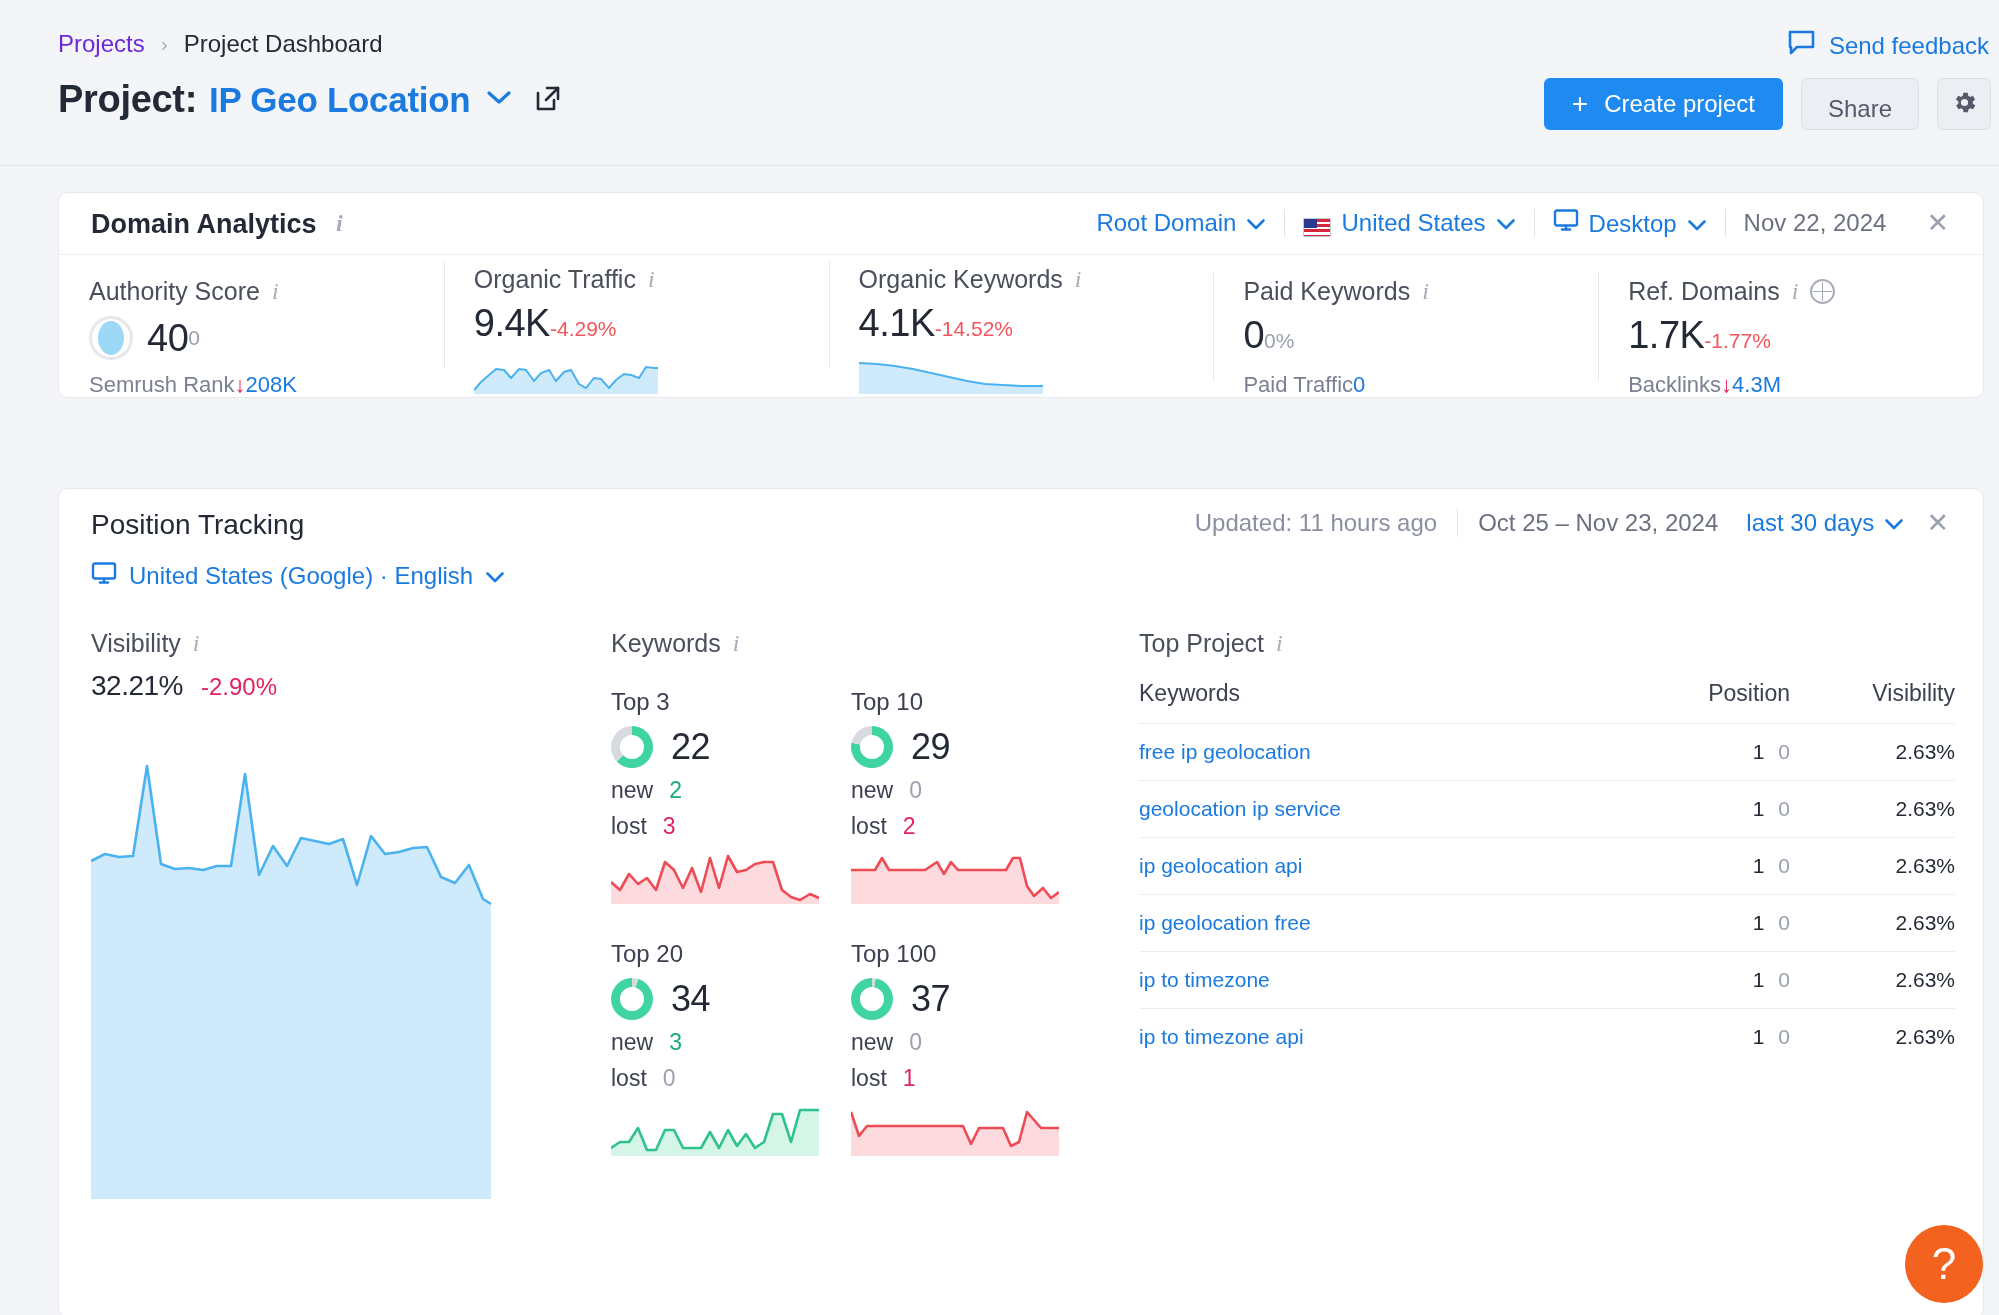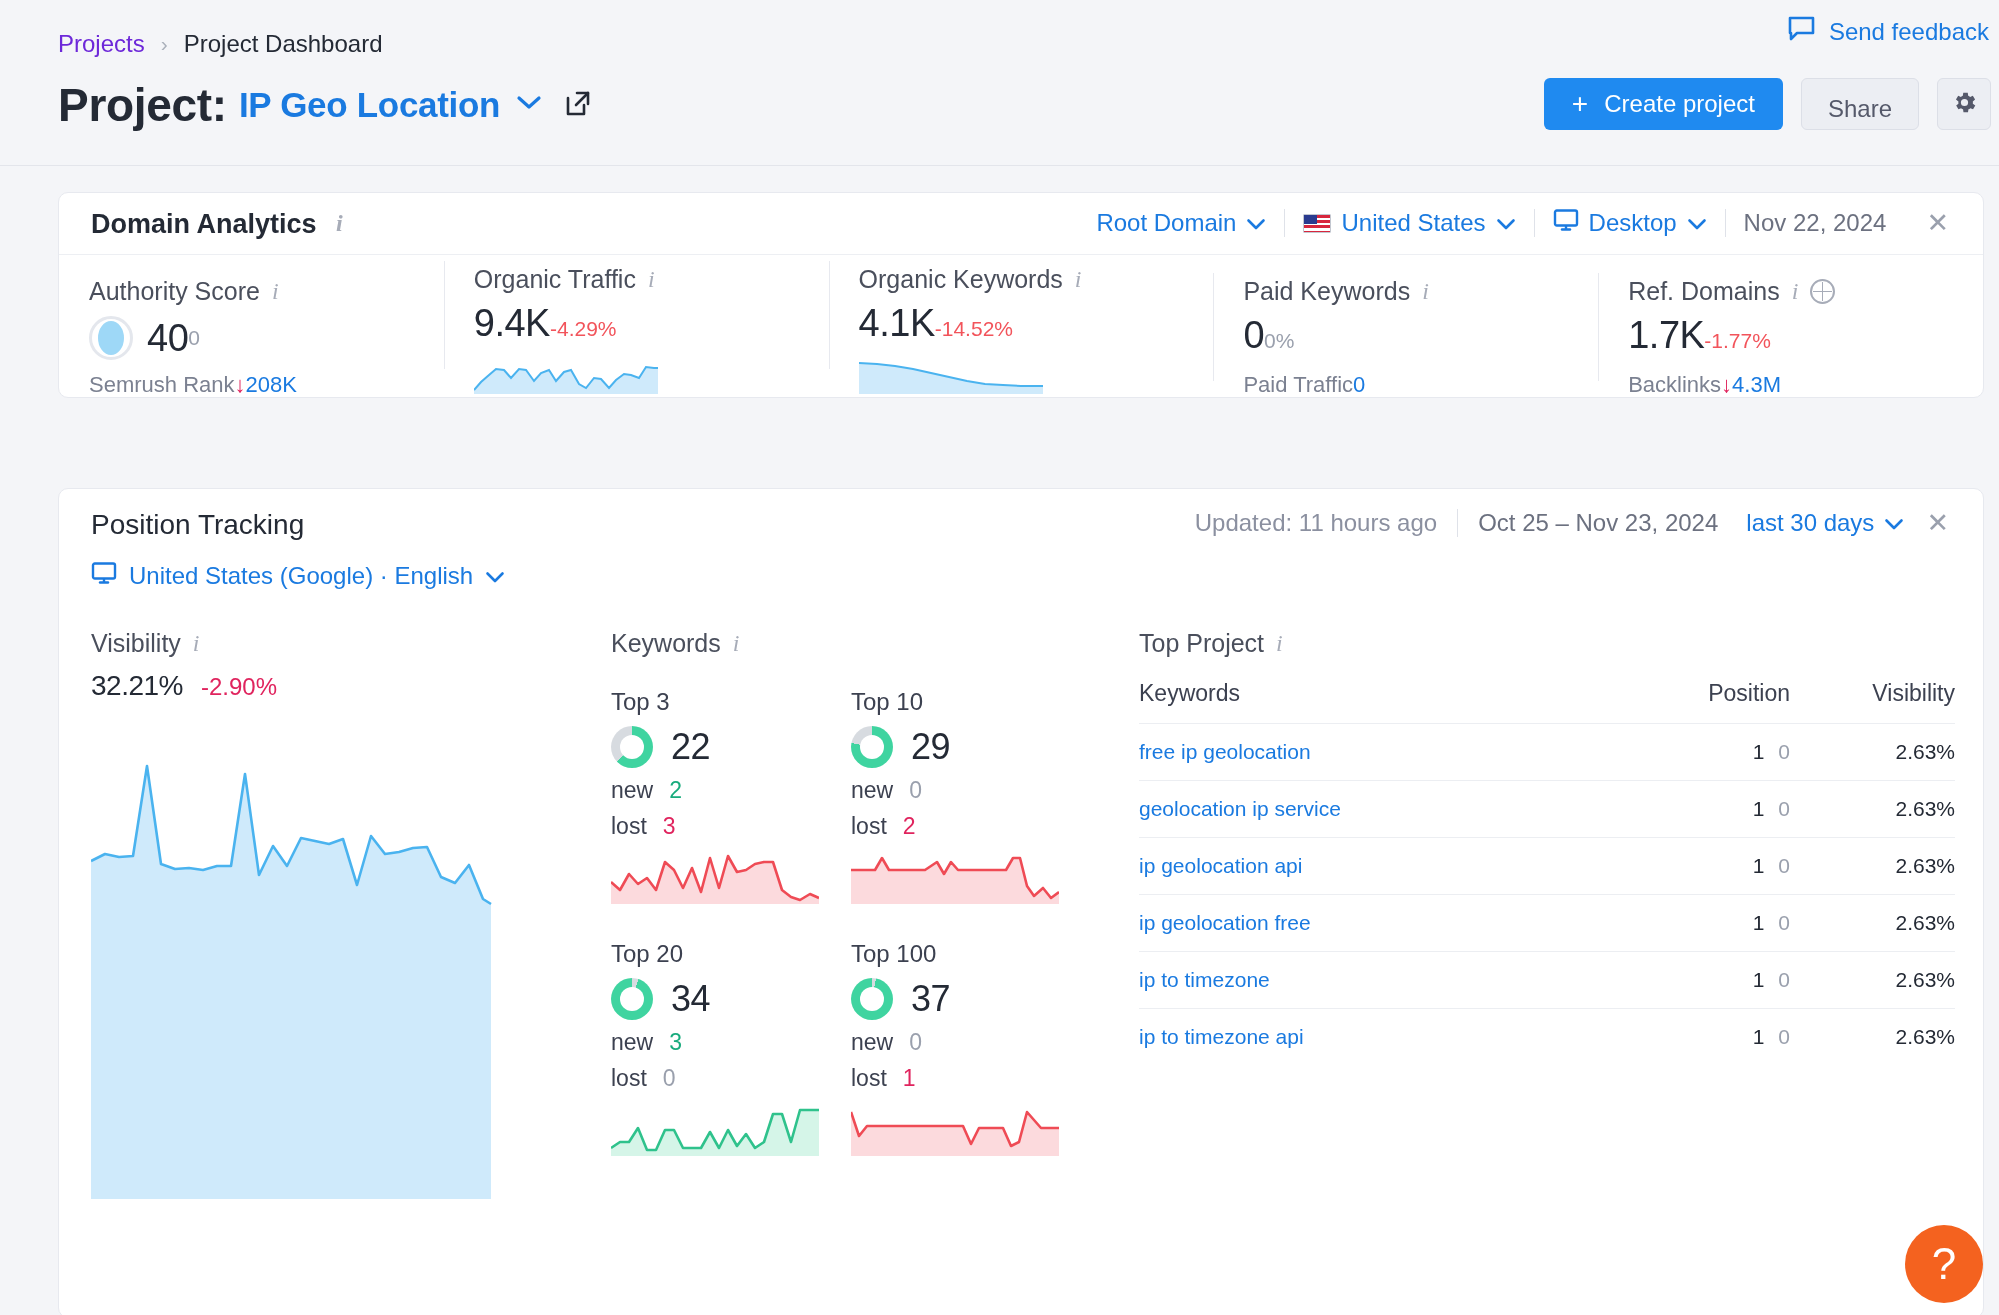--- a/index.html
+++ b/index.html
@@ -24,33 +24,33 @@
   }
   .bc-link { color: #6d28d9; }
   .bc-sep { color: #aab0bb; font-size: 21px; }
   .bc-current { color: #242A35; }
 
   .title-row {
     position: absolute; left: 58px; top: 78px;
     display: flex; align-items: center; gap: 0px;
   }
   .title-prefix {
-    font-size: 46px; font-weight: bold; color: #242A35; letter-spacing: -0.3px;
+    font-size: 38px; font-weight: bold; color: #242A35; letter-spacing: -0.3px;
   }
   .title-project {
     font-size: 35px; font-weight: bold; color: #1a7ae0; letter-spacing: -0.3px;
     margin-left: 12px;
   }
   .title-caret {
     margin-left: 16px; color: #1a7ae0;
   }
   .title-ext { margin-left: 22px; }
 
   .feedback {
-    position: absolute; right: 10px; top: 16px;
+    position: absolute; right: 10px; top: 30px;
     display: flex; align-items: center; gap: 14px;
     color: #1a7ae0; font-size: 24px;
   }
 
   .header-actions {
     position: absolute; right: 8px; top: 78px;
     display: flex; align-items: center; gap: 18px;
   }
   .btn-create {
     background: #1f8af0; color: #fff; border: none; border-radius: 6px;
@@ -90,21 +90,21 @@
     font-style: italic; font-family: "Liberation Serif", serif; font-size: 24px;
     vertical-align: 2px;
   }
 
   .head-controls {
     position: absolute; right: 22px; top: 14px;
     display: flex; align-items: center; gap: 0px;
     font-size: 24px;
   }
   .hc-item {
-    display: flex; align-items: center; gap: 10px;
+    display: flex; align-items: flex-end; gap: 10px;
     color: #1a7ae0; padding: 0 18px; cursor: pointer;
   }
   .hc-item.plain { color: #6c7180; cursor: default; }
   .hc-div { width: 1px; height: 28px; background: #dfe2e9; }
   .hc-close {
     color: #9aa0ad; font-size: 27px; padding: 0 12px 0 22px; cursor: pointer;
   }
   .flagbox {
     width: 28px; height: 19px; display: inline-block; position: relative;
     border: 1px solid #c3c7d0; overflow: hidden; border-radius: 1px;

